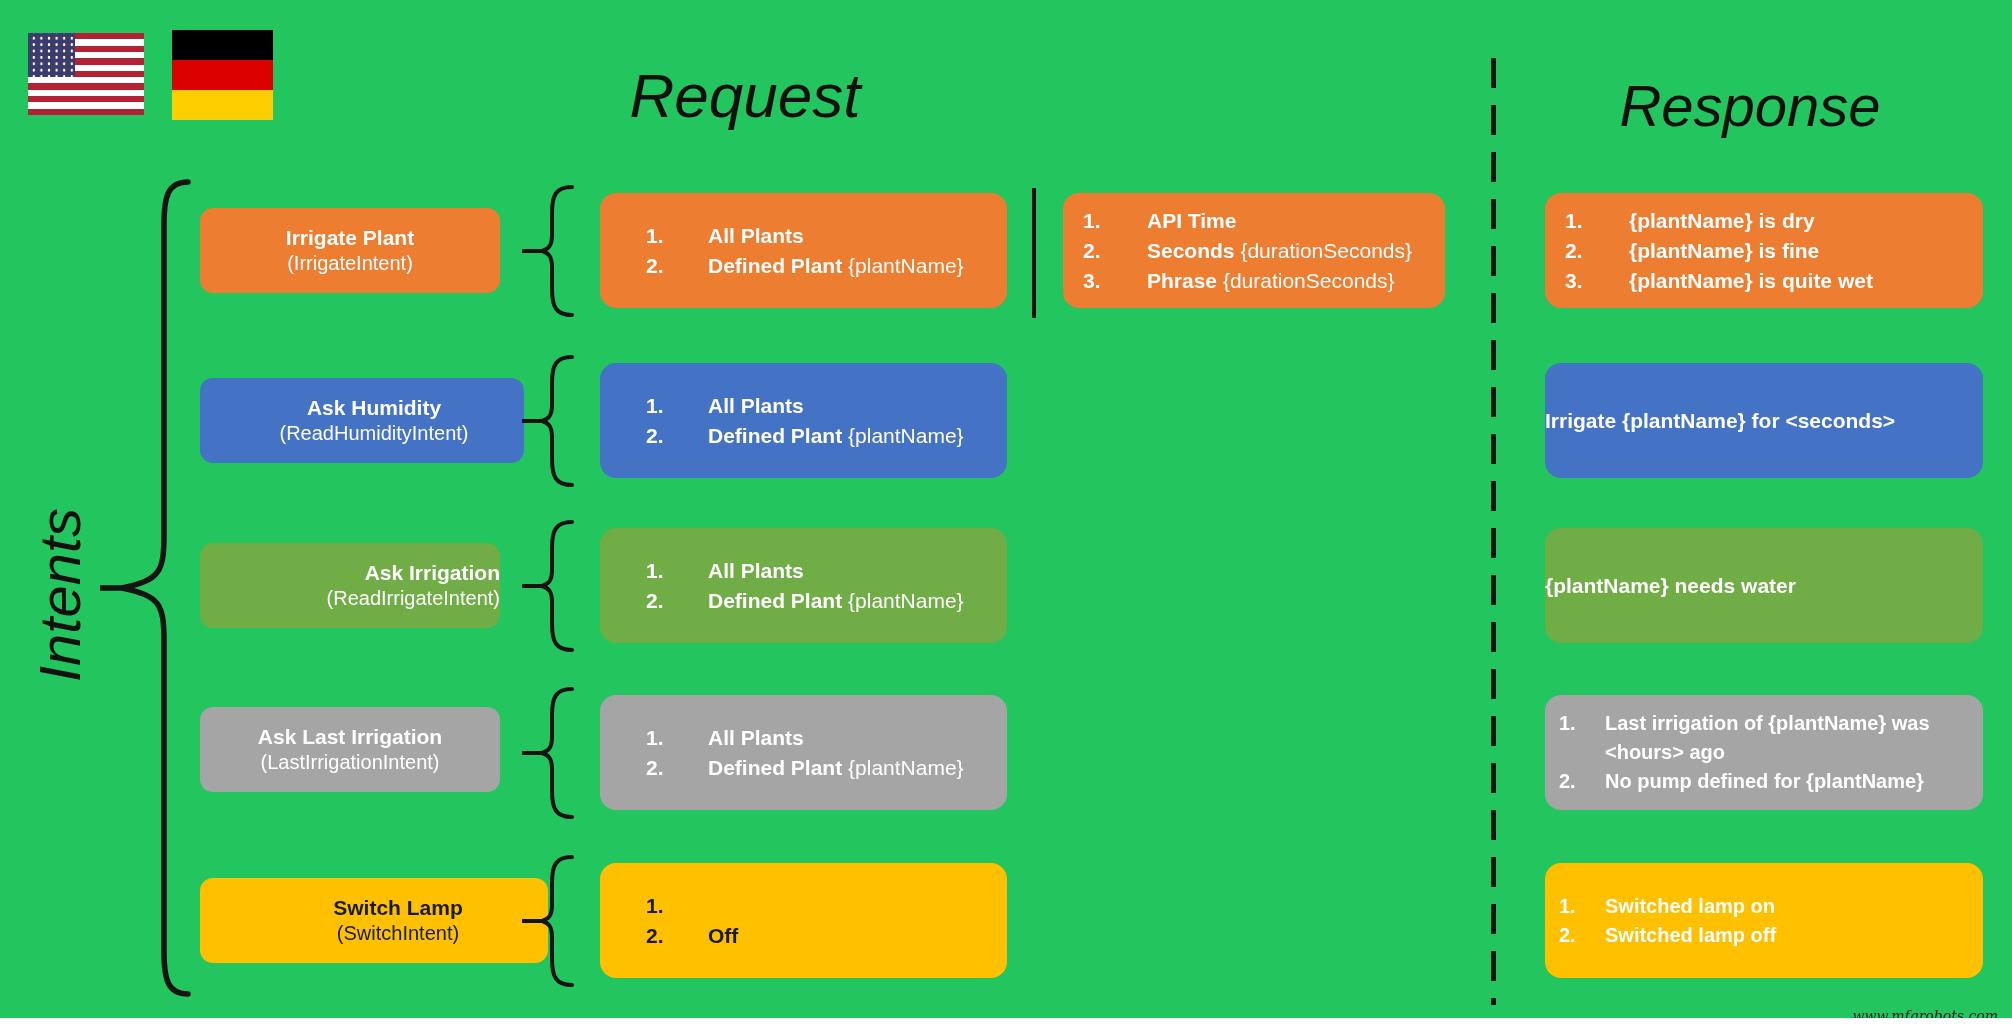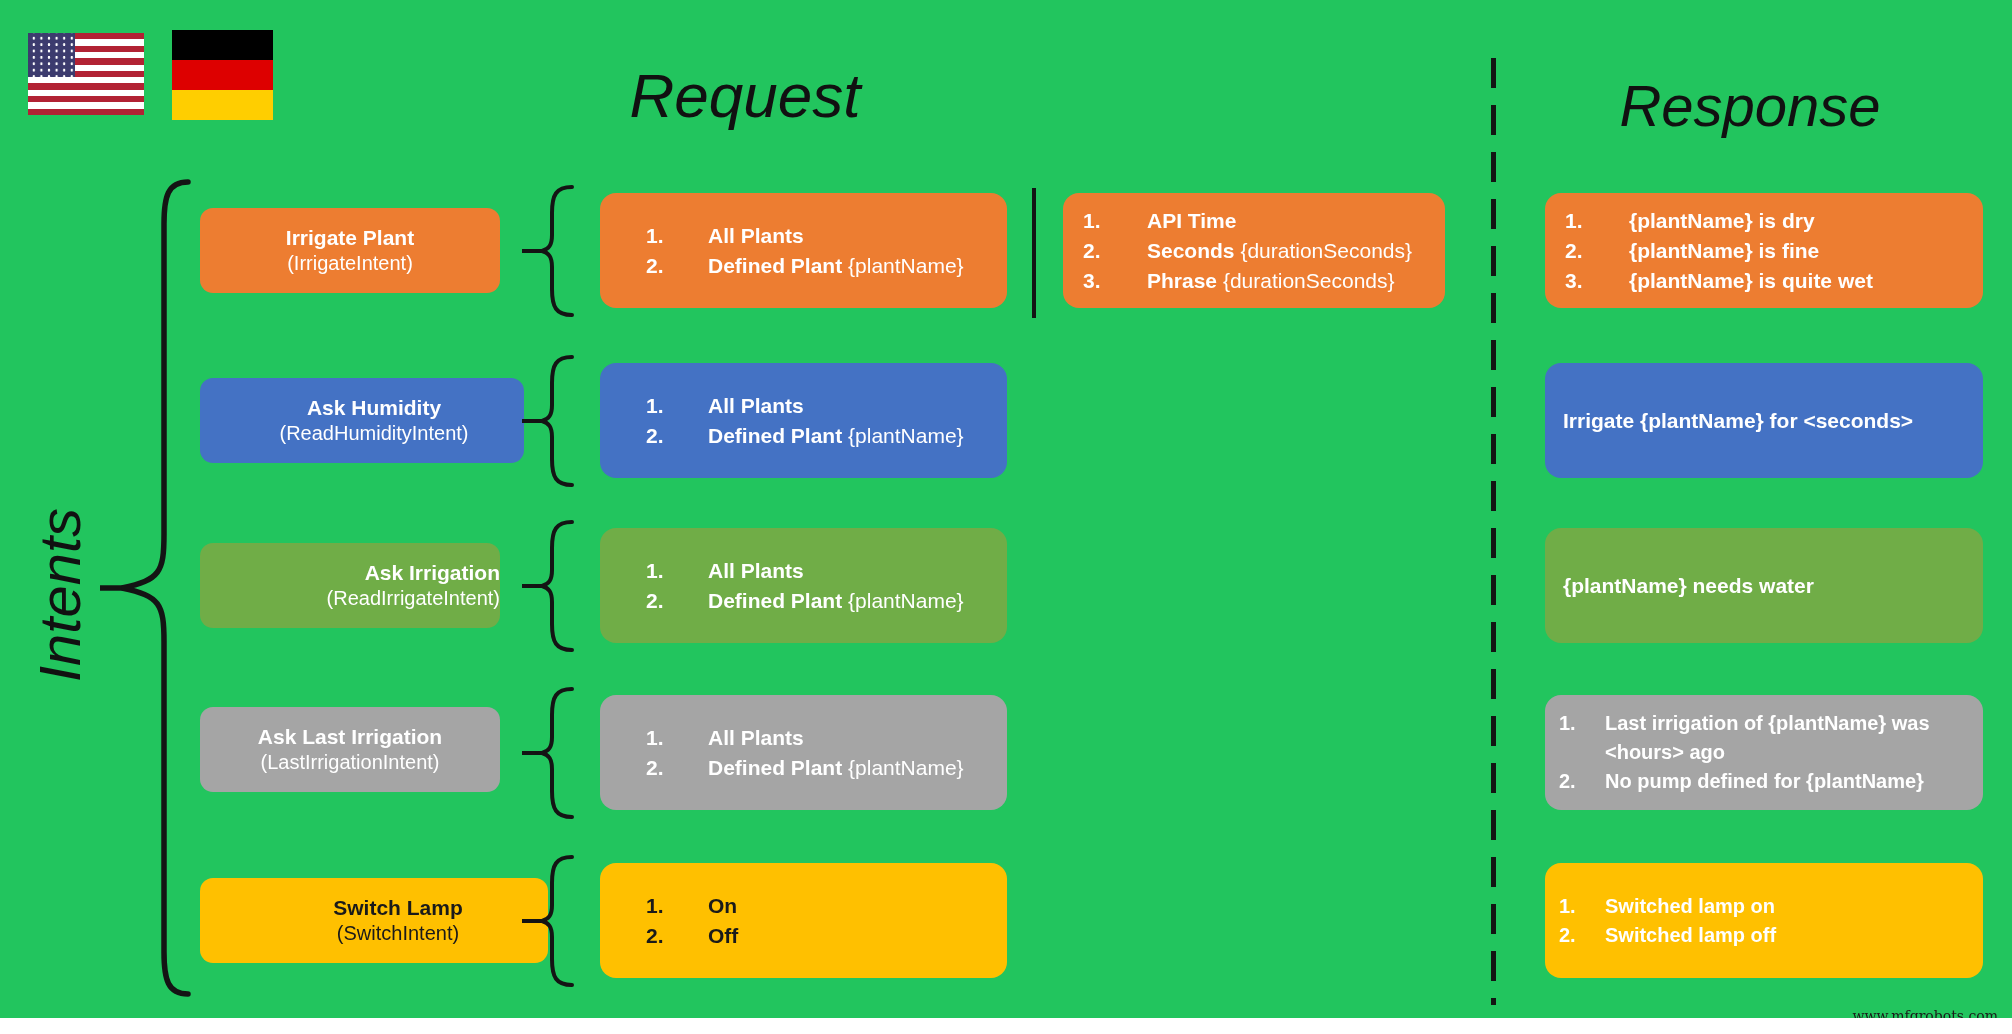--- a/index.html
+++ b/index.html
@@ -63,28 +63,28 @@
   .request-extra-box{left:1063px;width:382px;}
   .response-box{left:1545px;width:438px;}
 
   .li{display:flex;line-height:30px;font-size:21px;}
   .num{font-weight:700;flex:0 0 auto;}
   .txt{flex:1 1 auto;padding-right:10px;}
   .style-wide .num{margin-left:46px;width:62px;}
   .style-medium .num{margin-left:20px;width:64px;}
   .style-tight .li{font-size:20px;line-height:29px;}
   .style-tight .num{margin-left:14px;width:46px;}
-  .plain-line{padding-left:18px;font-size:21px;font-weight:700;line-height:27px;}
+  .plain-line{font-size:21px;font-weight:700;line-height:27px;}
   .seg{white-space:pre-wrap;}
   .seg.b{font-weight:700;}
   .seg:not(.b){font-weight:400;}
 
   #footer{
     left:1698px;top:1008px;width:300px;text-align:right;
-    font-family:"DejaVu Serif",serif;font-size:14px;color:#1b1b1b;
+    font-family:"DejaVu Serif",serif;font-size:14px;color:#1b1b1b;font-style:italic;
   }
 </style>
 </head>
 <body>
 
 <div id="canvas">
 
   <div class="abs flag-us">
     <div class="canton"></div>
   </div>
@@ -223,21 +223,20 @@
         <div class="intent-title">Switch Lamp</div>
         <div class="intent-subtitle">(SwitchIntent)</div>
       </div>
       <svg class="abs brace" width="54" height="136" viewBox="0 0 54 136" style="left: 522px; top: 853px;">
         <path d="M 0,68 L 20,68" fill="none" stroke="#141414" stroke-width="4" stroke-linecap="round"></path>
         <path d="M 50,4 C 34,4 30,12 30,30 L 30,52 C 30,62 27,66 20,68 C 27,70 30,74 30,84 L 30,106 C 30,124 34,132 50,132" fill="none" stroke="#141414" stroke-width="4" stroke-linecap="round"></path>
       </svg>
       <div class="abs data-box request-box style-wide" style="top: 863px; background: rgb(255, 192, 0); color: rgb(26, 26, 26);">
         <div class="li">
           <span class="num">1.</span>
-          <span class="txt"><span class="seg b">On</span></span>
         </div>
         <div class="li">
           <span class="num">2.</span>
           <span class="txt"><span class="seg b">Off</span></span>
         </div>
       </div>
       <div class="abs data-box response-box style-tight" style="top: 863px; background: rgb(255, 192, 0); color: rgb(255, 255, 255);">
         <div class="li">
           <span class="num">1.</span>
           <span class="txt"><span class="seg b">Switched lamp on</span></span>

